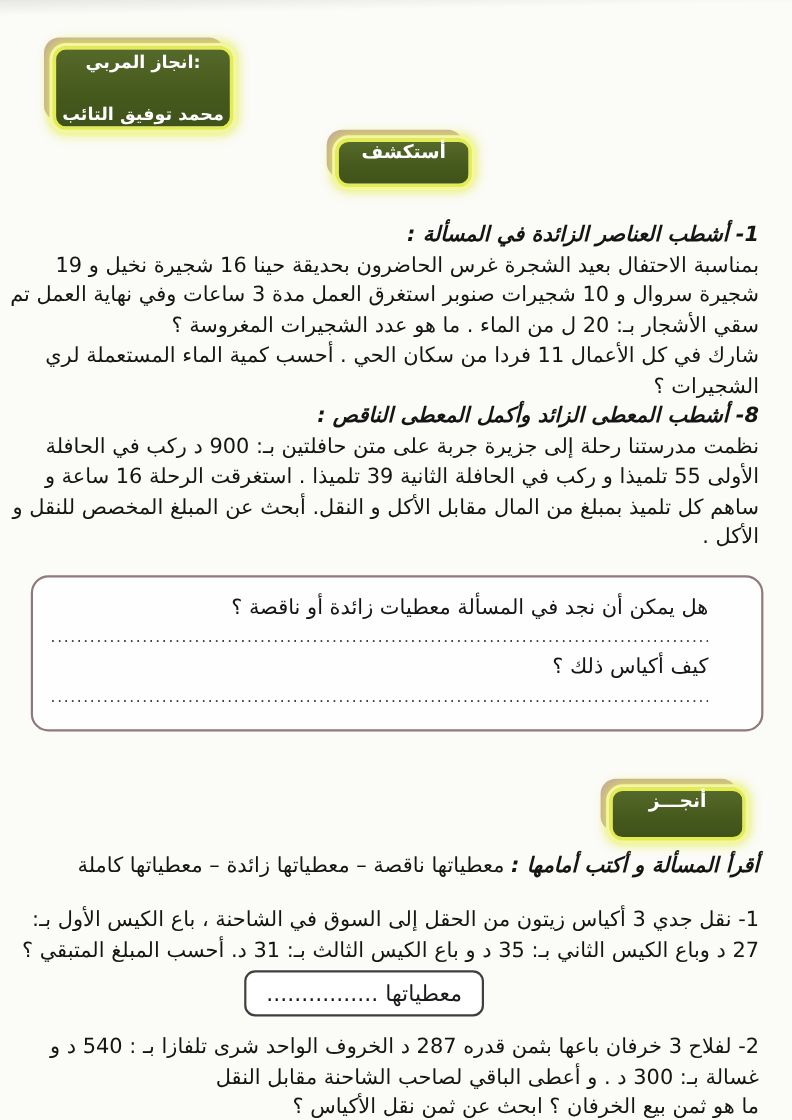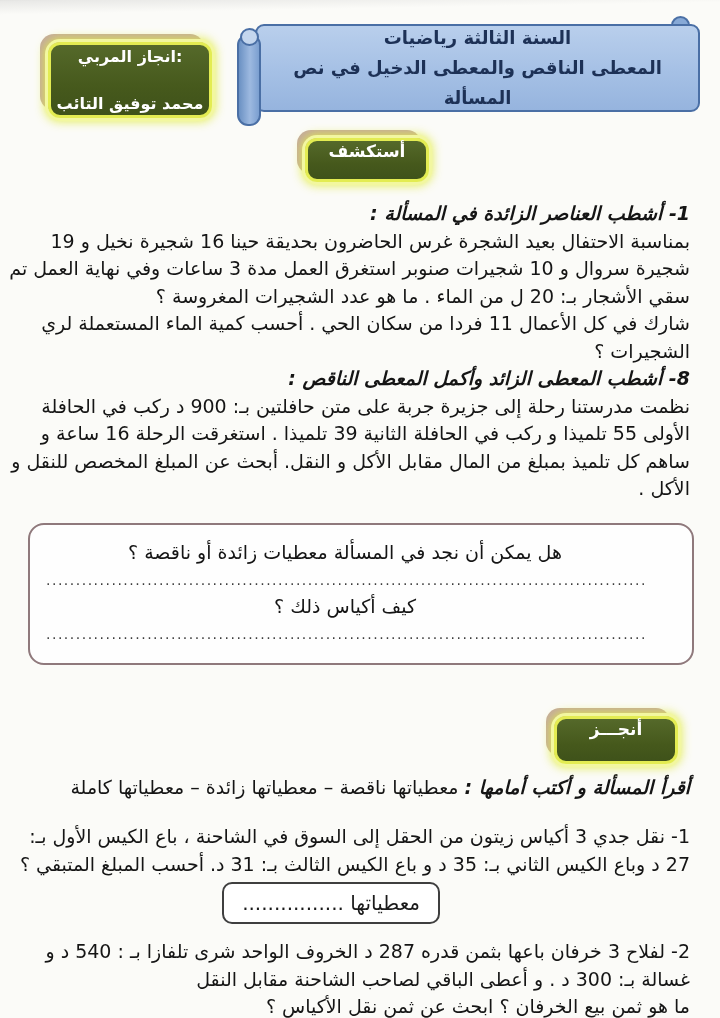--- a/index.html
+++ b/index.html
@@ -28,21 +28,21 @@
   .badge .face{
     position:relative;
     background:linear-gradient(180deg,#55692a 0%,#46591c 60%,#3f521a 100%);
     border:3px solid #e3ec52;border-radius:12px;
     box-shadow:0 0 0 3px #f2f7a0,0 0 10px 4px rgba(226,236,70,.85);
     color:#ffffff;font-weight:bold;text-align:center;
     display:flex;flex-direction:column;justify-content:space-between;align-items:center;
   }
   .teacher-badge{position:absolute;left:48px;top:42px;}
   .teacher-badge .face{width:158px;height:70px;font-size:16px;line-height:23px;}
-  .explore-badge{position:absolute;left:305px;top:138px;}
+  .explore-badge{position:absolute;left:305px;top:126px;}
   .explore-badge .face{width:118px;height:38px;font-size:17px;}
   .achieve-badge{display:inline-block;}
   .achieve-badge .face{width:118px;height:42px;font-size:17px;}
 
   
   .banner{position:absolute;left:237px;top:16px;width:463px;height:104px;}
   .banner .curl{
     position:absolute;right:10px;top:0;width:15px;height:15px;border-radius:50%;
     background:#87a9d6;border:2px solid #4a6fa5;
   }
@@ -72,21 +72,21 @@
   .ttitle{font-weight:bold;font-style:italic;}
   .gap-s{height:4px;} .gap-m{height:14px;} .gap-l{height:22px;}
 
   
   .qbox{
     margin:20px 26px 0 28px;
     border:2.5px solid #8f797c;border-radius:16px;
     background:#fefefe;
     padding:14px 48px 16px 16px;
   }
-  .qbox .q{direction:rtl;text-align:center;font-size:19px;line-height:26px;}
+  .qbox .q{direction:rtl;text-align:right;font-size:19px;line-height:26px;}
   .dots{
     direction:ltr;text-align:left;white-space:nowrap;overflow:hidden;
     color:#3c3c3c;font-size:14px;letter-spacing:1.5px;line-height:22px;
     margin:4px 0 2px 0;
   }
 
   .achieve-row{direction:rtl;text-align:right;padding:24px 42px 6px 0;margin-top:27px;}
 
   
   .ansrow{direction:rtl;text-align:right;}
@@ -108,29 +108,20 @@
   <div class="header">
 
     <div class="badge teacher-badge">
       <div class="back"></div>
       <div class="face">
         <div>انجاز المربي:</div>
         <div>محمد توفيق التائب</div>
       </div>
     </div>
 
-    <div class="banner">
-      <div class="curl"></div>
-      <div class="main">
-        <div>السنة الثالثة  رياضيات</div>
-        <div>المعطى الناقص والمعطى الدخيل في نص المسألة</div>
-      </div>
-      <div class="roll"></div>
-      <div class="roll-cap"></div>
-    </div>
 
     <div class="badge explore-badge">
       <div class="back"></div>
       <div class="face">
         <div>أستكشف</div>
       </div>
     </div>
   </div>
 
   <div class="content">

